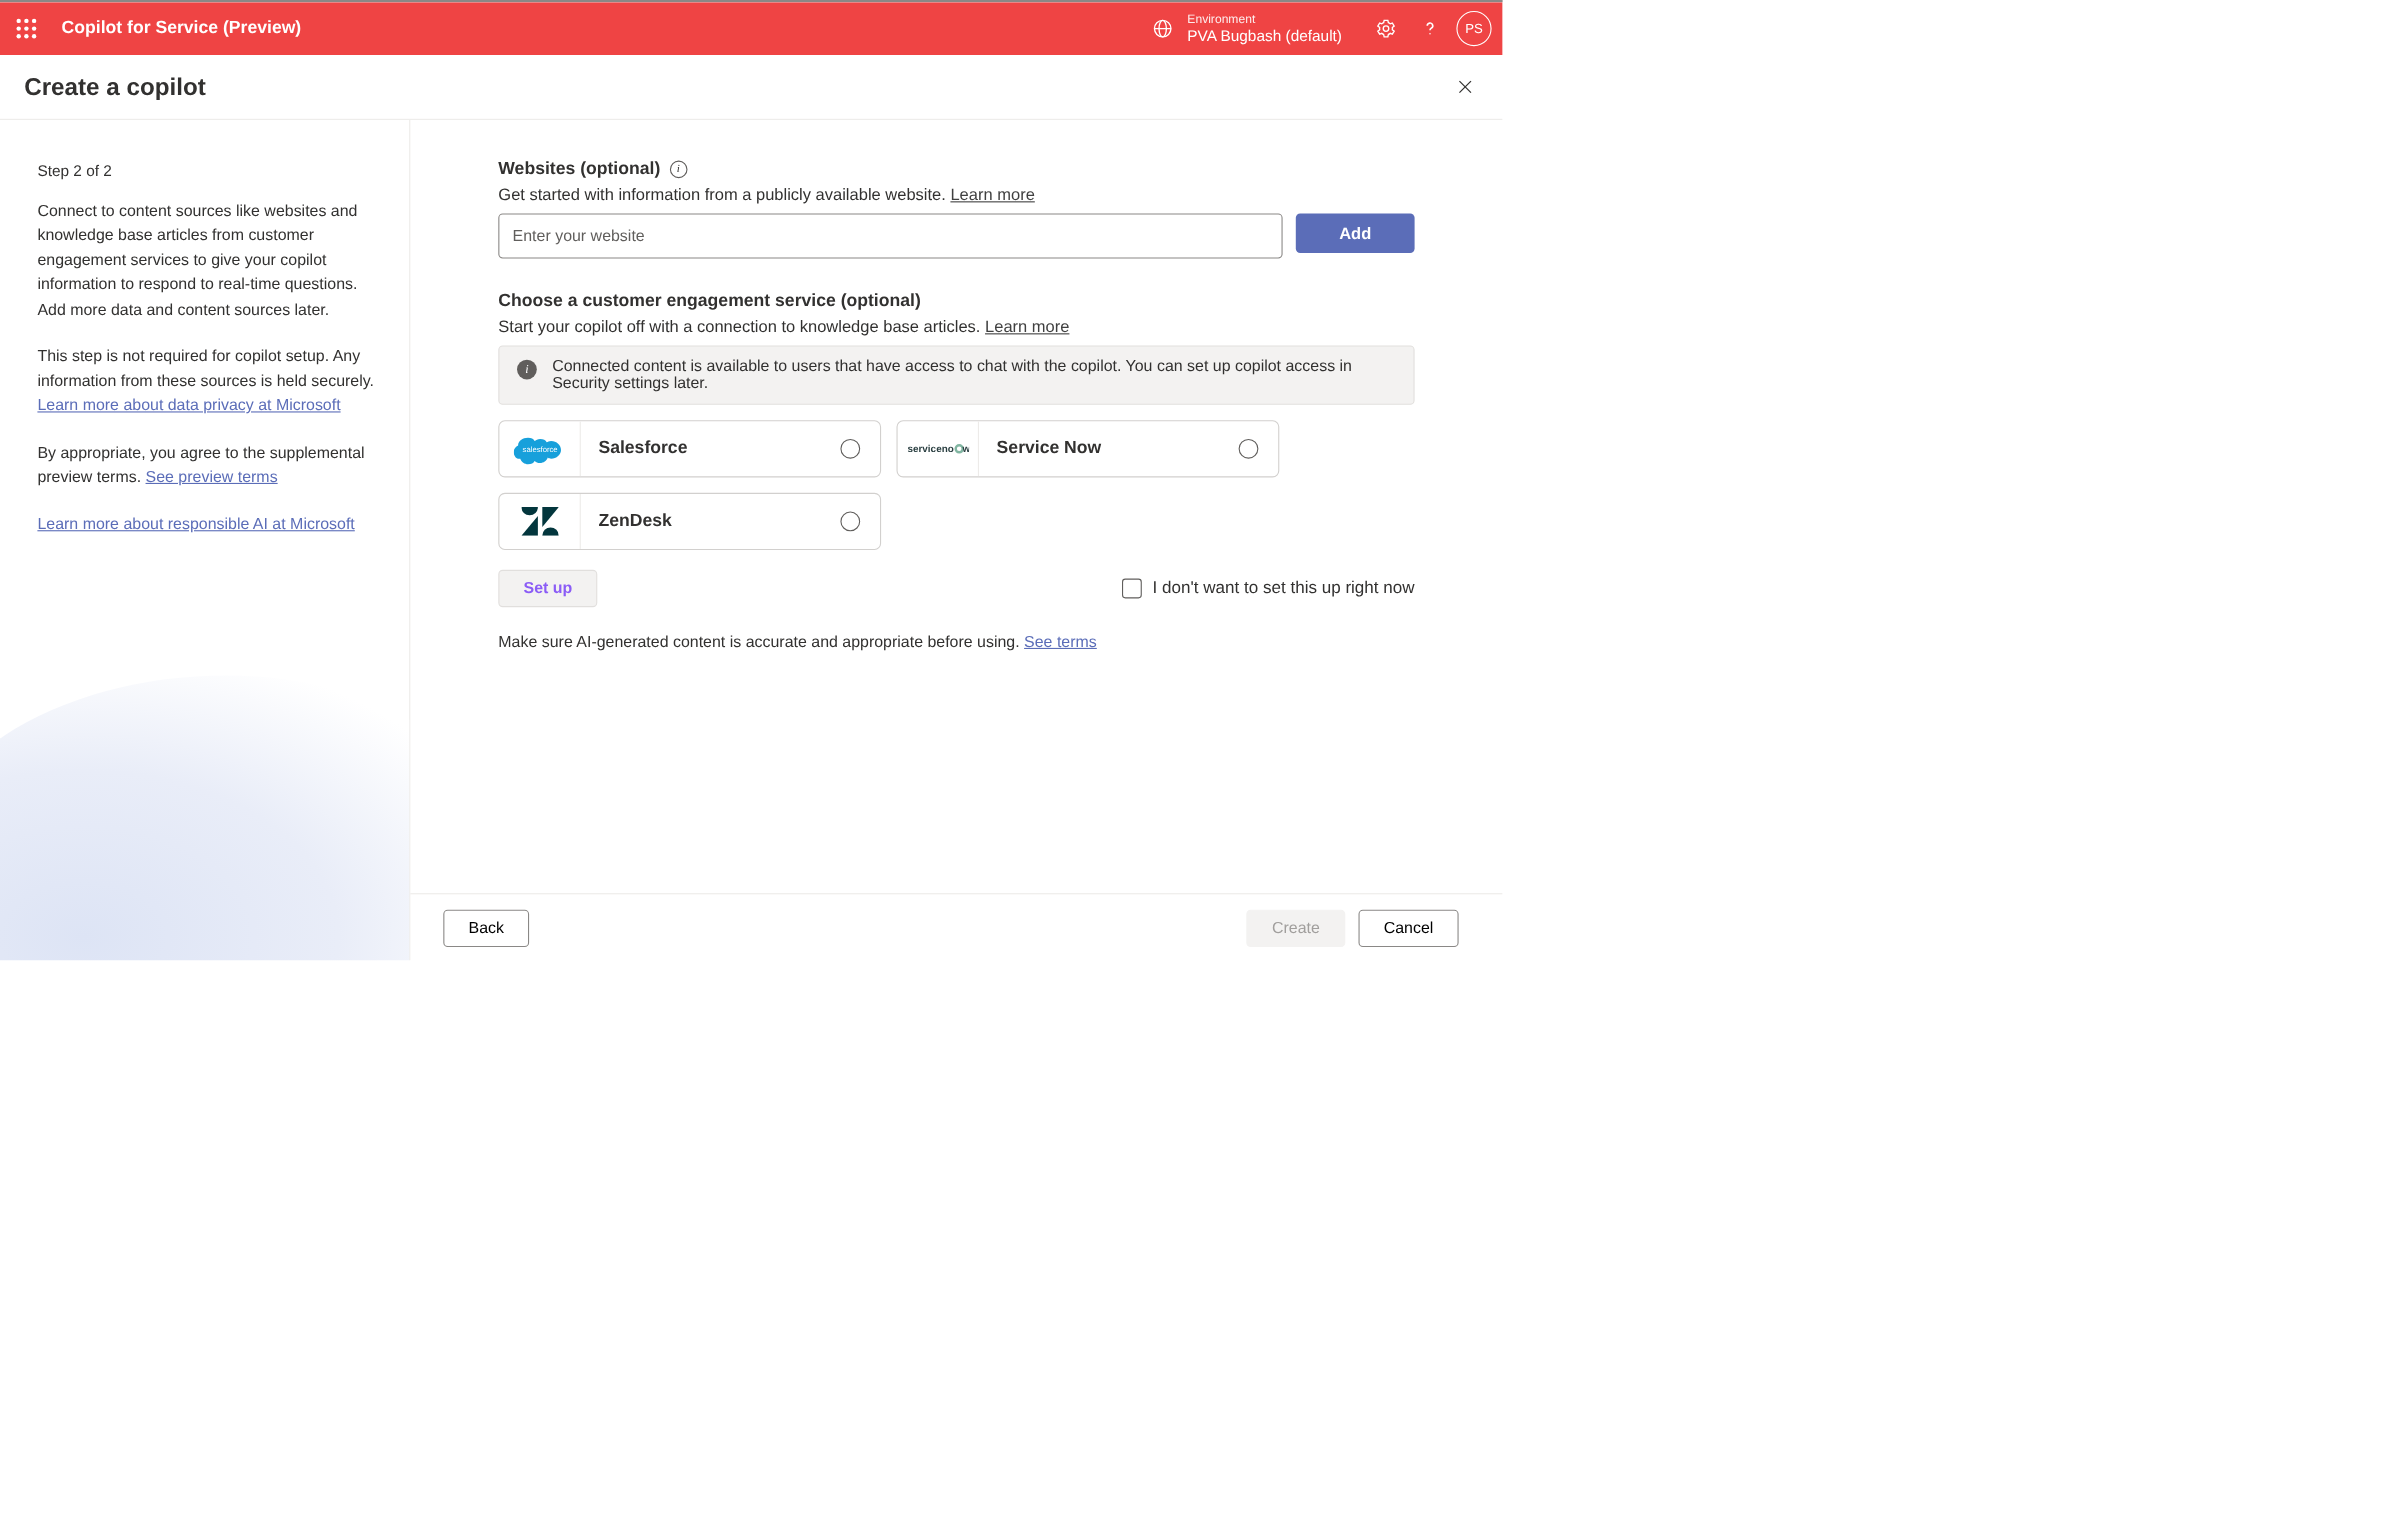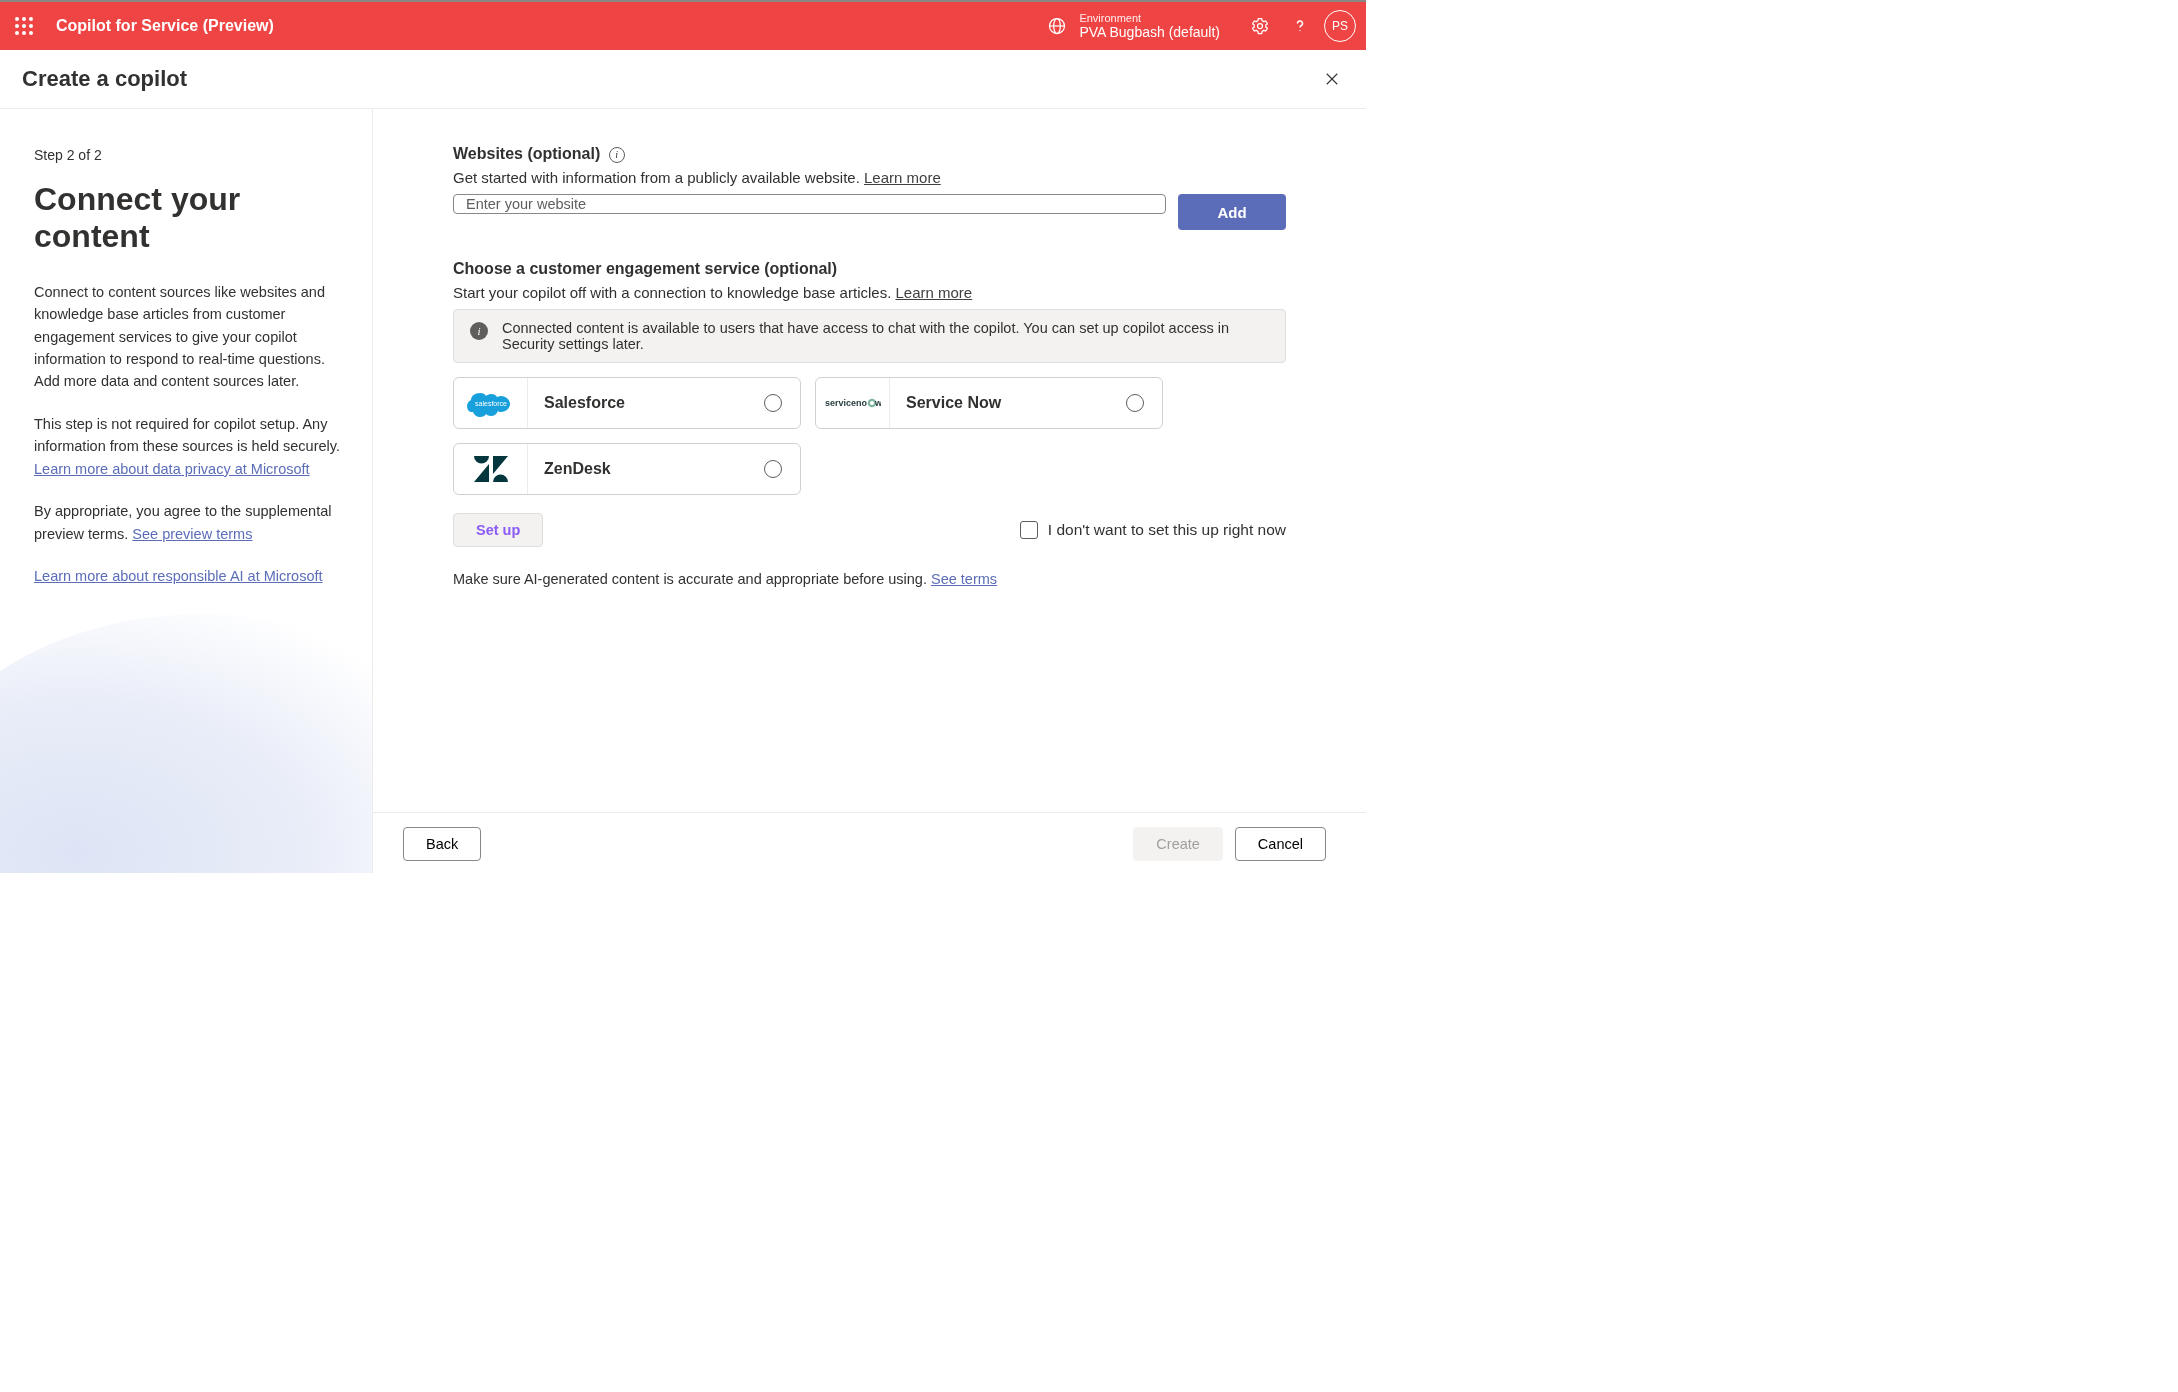--- a/index.html
+++ b/index.html
@@ -99,21 +99,21 @@
     display:inline-flex; width:16px; height:16px; border:1px solid #605e5c;
     border-radius:50%; align-items:center; justify-content:center;
     font-size:10px; font-style:italic; font-family:Georgia,serif;
     margin-left:4px; vertical-align:middle;
   }
   .section-sub { font-size:15px; color:#323130; margin-bottom:8px; }
   .section-sub a { color:#404040; text-decoration:underline; }
 
   .website-row { display:flex; gap:12px; margin-bottom:30px; }
   .website-input {
-    flex:1; height:20px; border:1px solid #8a8886; border-radius:4px;
+    flex:1; height:41px; border:1px solid #8a8886; border-radius:4px;
     padding:0 12px; font-size:14.5px; outline:none;
   }
   .website-input::placeholder { color:#605e5c; }
   .add-btn {
     width:108px; height:36px; background:#5b6db8; color:#fff;
     border:none; border-radius:4px; font-size:15px; font-weight:600; cursor:pointer;
   }
 
   .info-banner {
     display:flex; gap:14px; align-items:flex-start;
@@ -226,21 +226,20 @@
         <line x1="19" y1="5" x2="5" y2="19"></line>
     </svg>
   </div>
 </div>
 
 <div class="body">
 
   <div class="left">
     <div class="blob"></div>
     <div class="step">Step 2 of 2</div>
-    <h2>Connect your content</h2>
     <p>Connect to content sources like websites and knowledge base articles from customer engagement services to give your copilot information to respond to real-time questions. Add more data and content sources later.</p>
     <p>
       <span>This step is not required for copilot setup. Any information from these sources is held securely. </span><a>Learn more about data privacy at Microsoft</a>
     </p>
     <p>
       <span>By appropriate, you agree to the supplemental preview terms. </span><a>See preview terms</a>
     </p>
     <p>
       <a>Learn more about responsible AI at Microsoft</a>
     </p>

